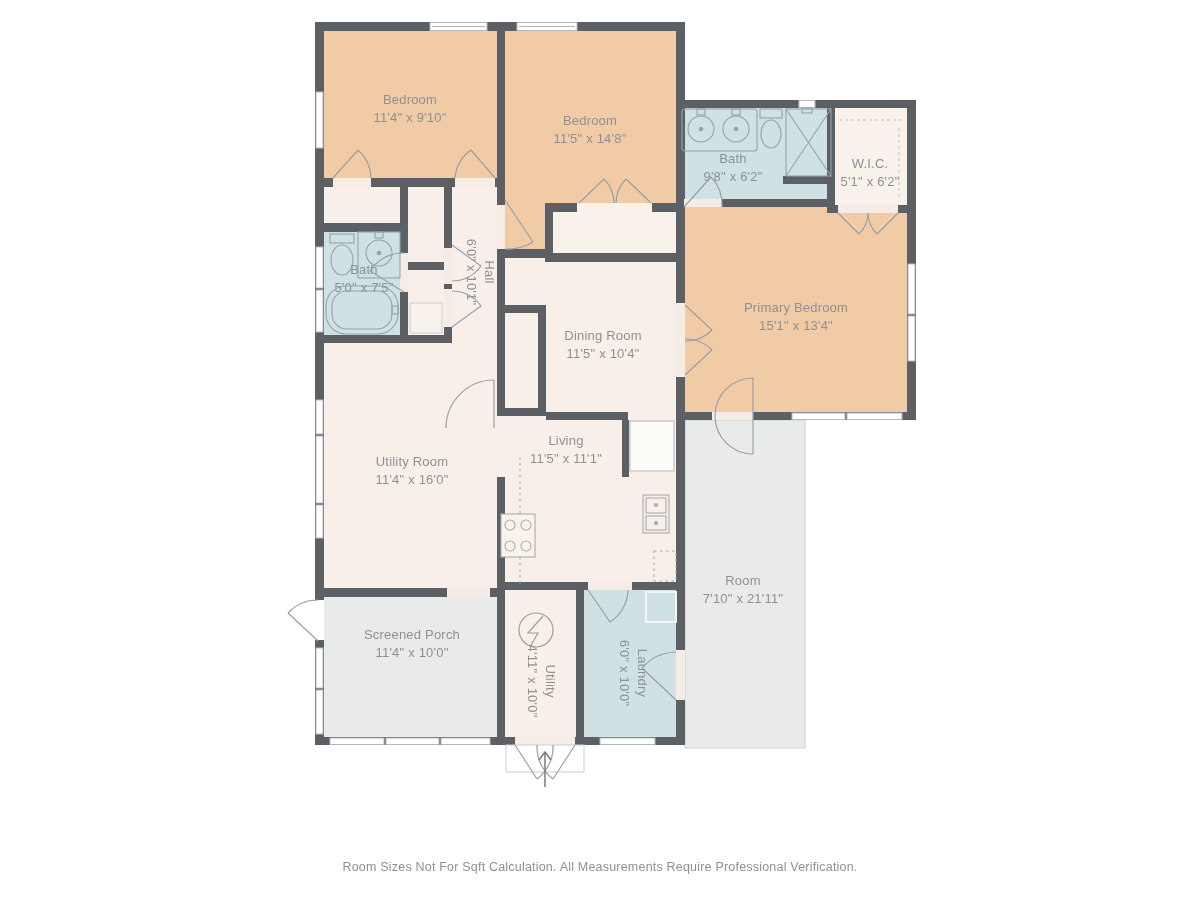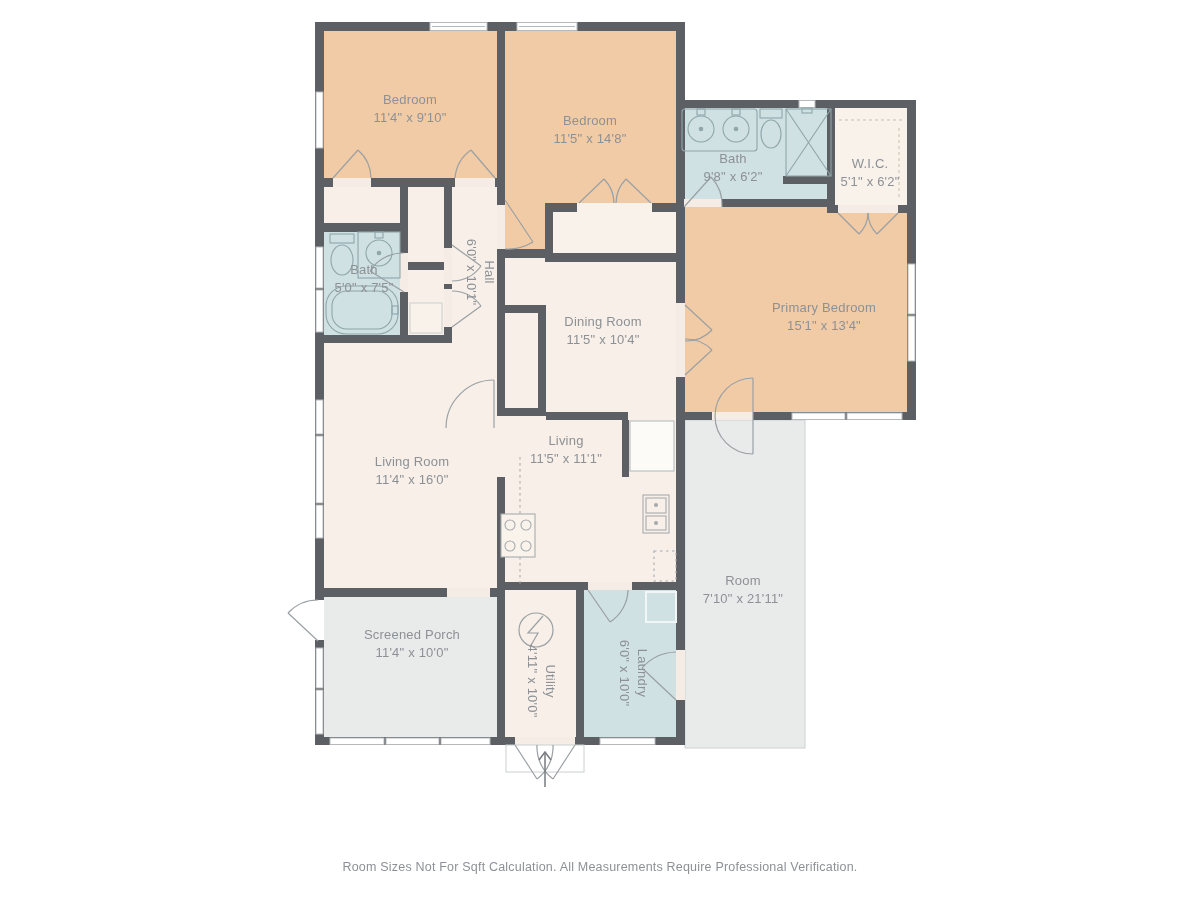--- a/index.html
+++ b/index.html
@@ -238,38 +238,38 @@
     <span>11'5" x 14'8"</span>
   </div>
   <div class="room-label" style="left:733px;top:167px">
     <span>Bath</span>
     <span>9'8" x 6'2"</span>
   </div>
   <div class="room-label" style="left:870px;top:172px">
     <span>W.I.C.</span>
     <span>5'1" x 6'2"</span>
   </div>
-  <div class="room-label" style="left:824px;top:316px">
+  <div class="room-label" style="left:796px;top:316px">
     <span>Primary Bedroom</span>
     <span>15'1" x 13'4"</span>
   </div>
   <div class="room-label rot" style="left:480px;top:272px">
     <span>Hall</span>
     <span>6'0" x 10'1"</span>
   </div>
   <div class="room-label" style="left:364px;top:278px">
     <span>Bath</span>
     <span>5'0" x 7'5"</span>
   </div>
-  <div class="room-label" style="left:603px;top:330px">
+  <div class="room-label" style="left:603px;top:344px">
     <span>Dining Room</span>
     <span>11'5" x 10'4"</span>
   </div>
   <div class="room-label" style="left:412px;top:470px">
-    <span>Living Room</span>
+    <span>Utility Room</span>
     <span>11'4" x 16'0"</span>
   </div>
   <div class="room-label" style="left:566px;top:449px">
     <span>Living</span>
     <span>11'5" x 11'1"</span>
   </div>
   <div class="room-label" style="left:743px;top:589px">
     <span>Room</span>
     <span>7'10" x 21'11"</span>
   </div>

